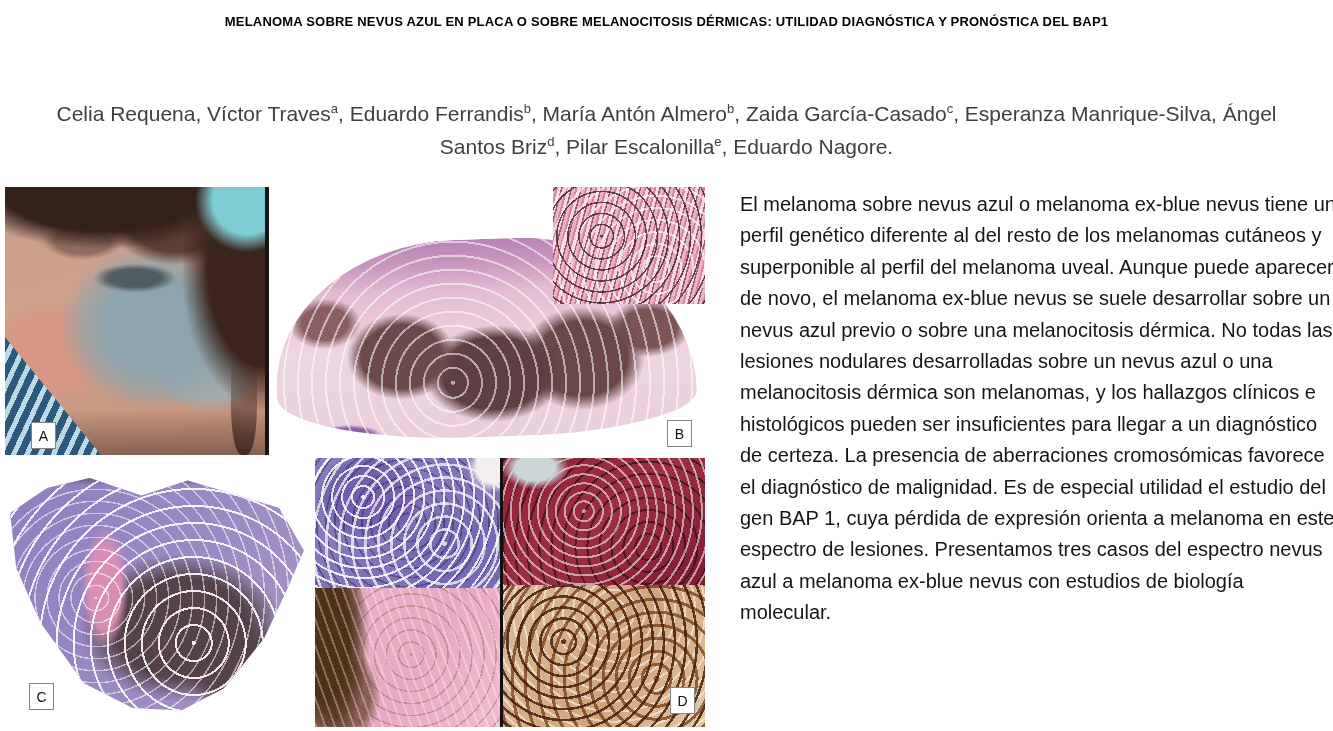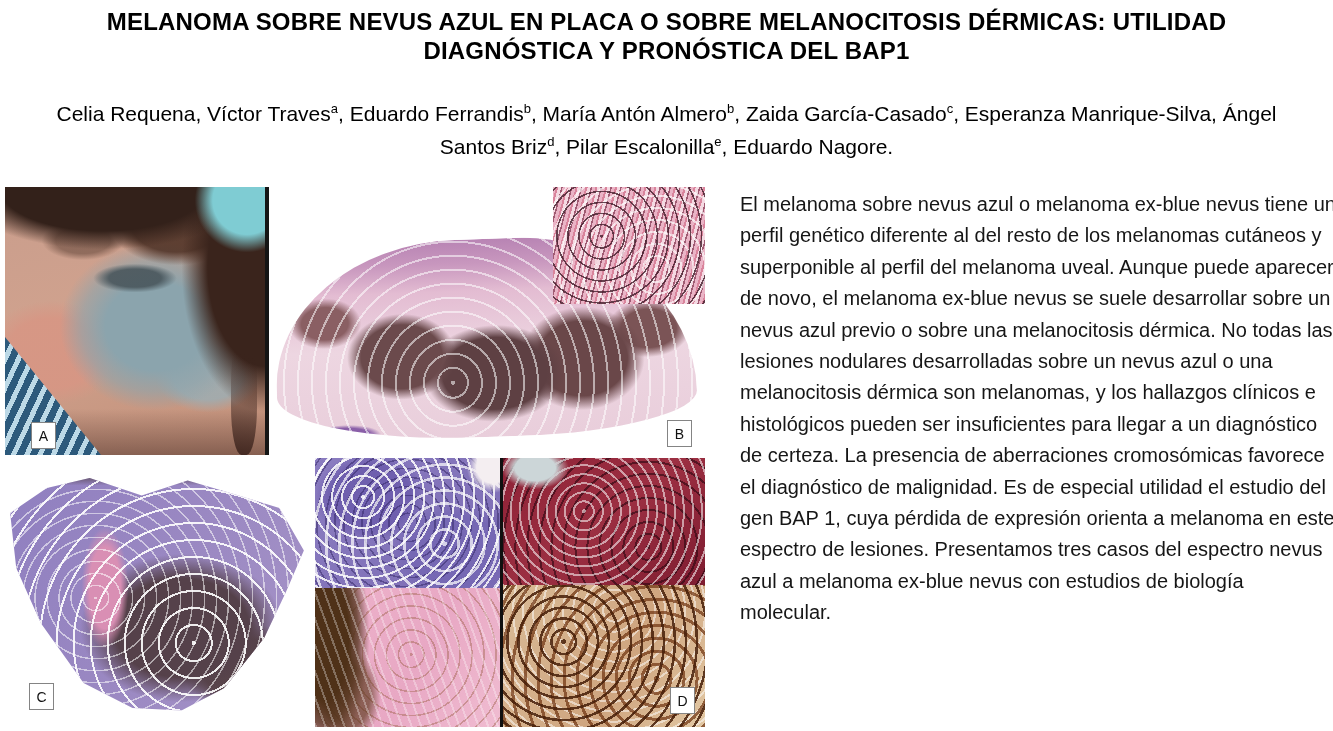--- a/index.html
+++ b/index.html
@@ -1,23 +1,23 @@
 <!DOCTYPE html>
 <html><head>
 <meta charset="utf-8">
 <style>
   html,body{margin:0;padding:0;background:#fff;}
   .page{position:relative;width:1333px;height:731px;background:#fff;overflow:hidden;
         font-family:"Liberation Sans",sans-serif;color:#111;}
 
   
   .title{position:absolute;top:7px;left:50%;transform:translateX(-50%);width:1250px;
-         text-align:center;font-size:24px;font-weight:bold;line-height:29px;color:#000;letter-spacing:.2px;}
+         text-align:center;font-size:13px;font-weight:bold;line-height:29px;color:#000;letter-spacing:.2px;}
   .authors{position:absolute;top:97px;left:50%;transform:translateX(-50%);width:1260px;
-           text-align:center;font-size:21px;line-height:33px;color:#000000;}
+           text-align:center;font-size:21px;line-height:33px;color:#404040;}
   .authors sup{font-size:13px;line-height:0;}
 
   
   .figure{position:absolute;left:0;top:0;width:710px;height:731px;}
   .panel{position:absolute;overflow:hidden;}
   .panel-label{position:absolute;width:23px;height:25px;background:#fff;border:1.5px solid #848484;
                display:flex;align-items:center;justify-content:center;font-size:14px;color:#111;z-index:5;}
 
   
   .panel-a{left:5px;top:187px;width:260px;height:268px;border-right:4px solid #151515;

